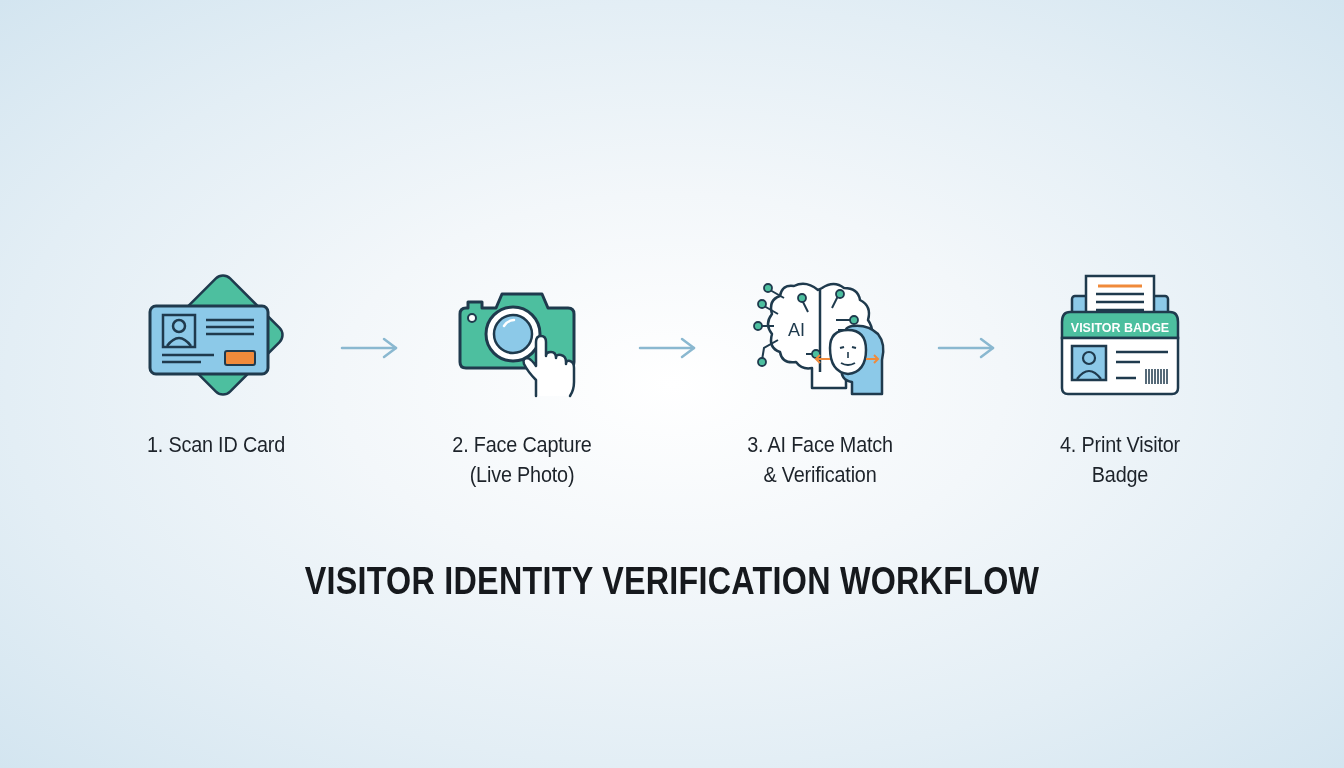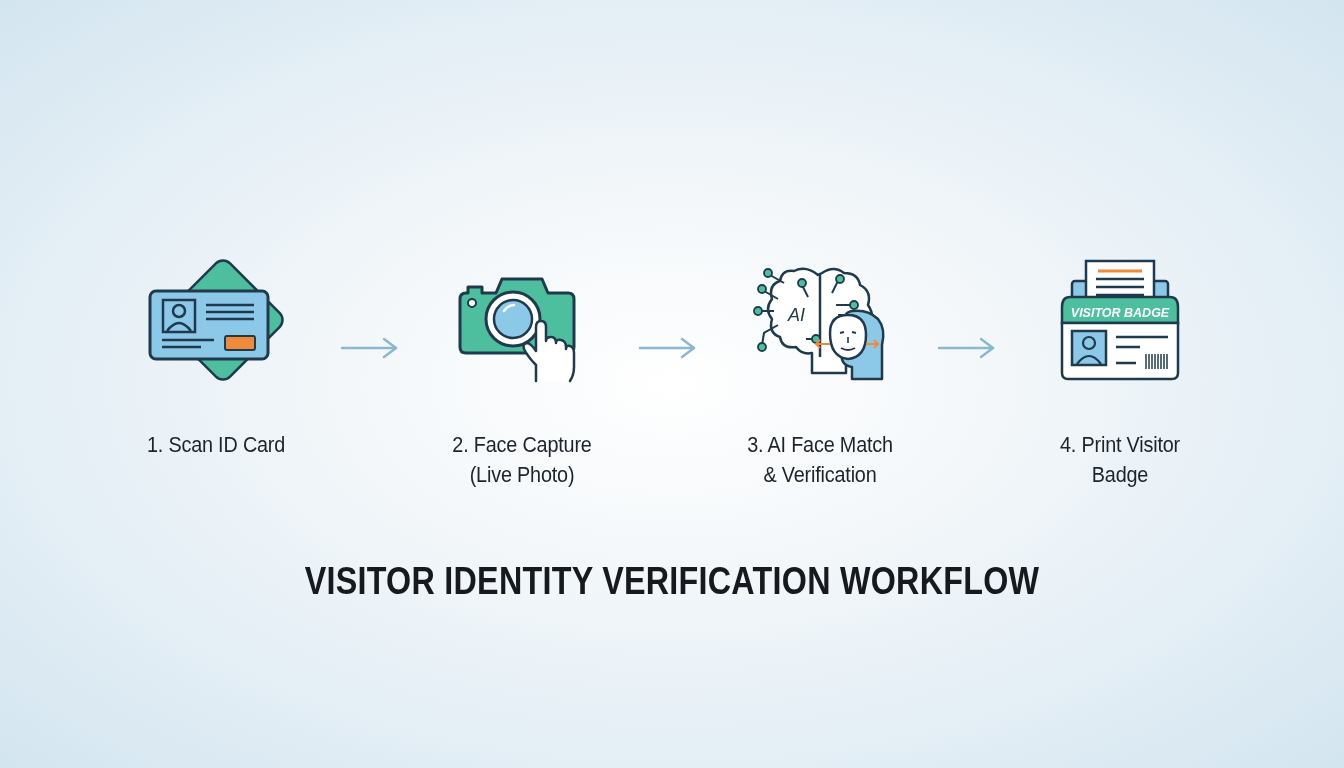--- a/index.html
+++ b/index.html
@@ -2,21 +2,21 @@
 <html><head>
 <meta charset="utf-8">
 <style>
   html, body { margin: 0; padding: 0; }
   body {
     width: 1344px; height: 768px; overflow: hidden; position: relative;
     background: radial-gradient(ellipse at 50% 50%, #ffffff 0%, #f3f7fa 35%, #e3eef5 70%, #d3e5f0 100%);
     font-family: "Liberation Sans", "DejaVu Sans", sans-serif;
   }
   .step { position: absolute; top: 0; width: 260px; height: 520px; }
-  .icon { position: absolute; top: 253px; left: 50%; transform: translateX(-50%); width: 160px; height: 140px; font-style: italic; }
+  .icon { position: absolute; top: 268px; left: 50%; transform: translateX(-50%); width: 160px; height: 140px; }
   .icon svg { width: 160px; height: 140px; display: block; }
   .label {
     position: absolute; top: 430px; left: 0; width: 100%; text-align: center;
     font-size: 22px; line-height: 30px; color: #1d232a; letter-spacing: -0.2px;
     transform: scaleX(0.9);
   }
   .label span { display: block; }
   .arrow { position: absolute; top: 336px; width: 60px; height: 24px; }
   .title {
     position: absolute; top: 560px; left: 0; width: 1344px; text-align: center;

